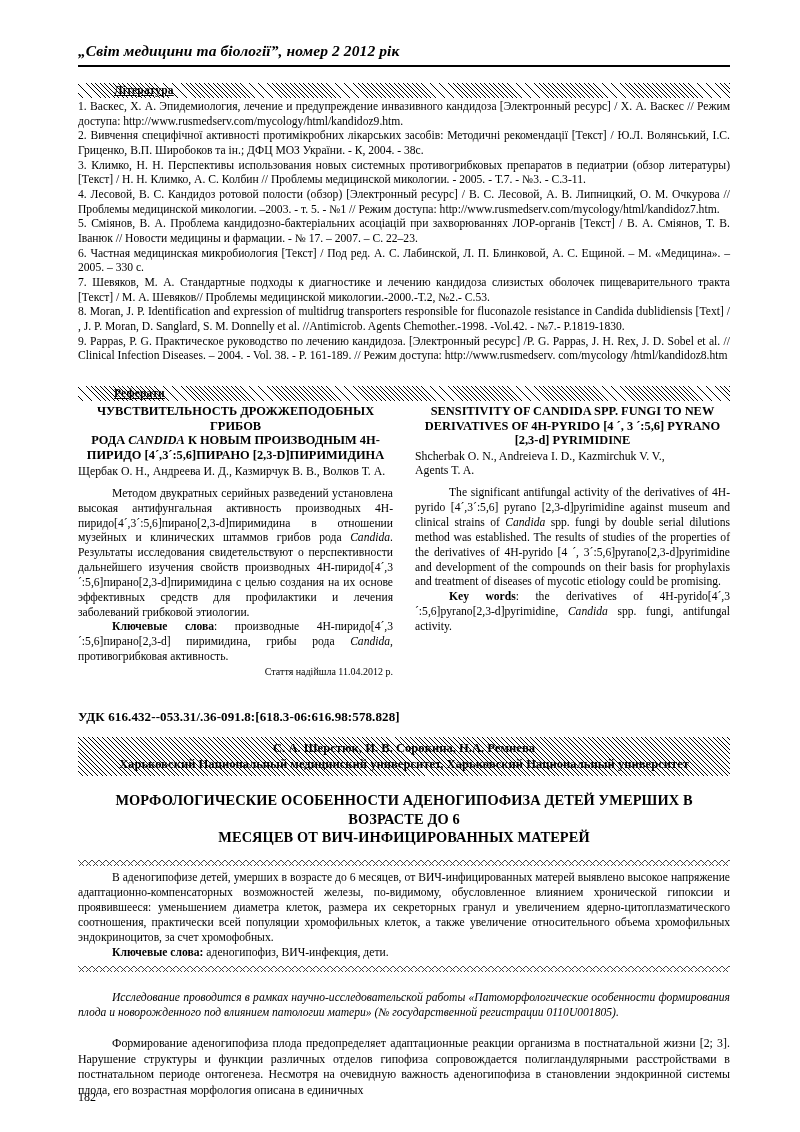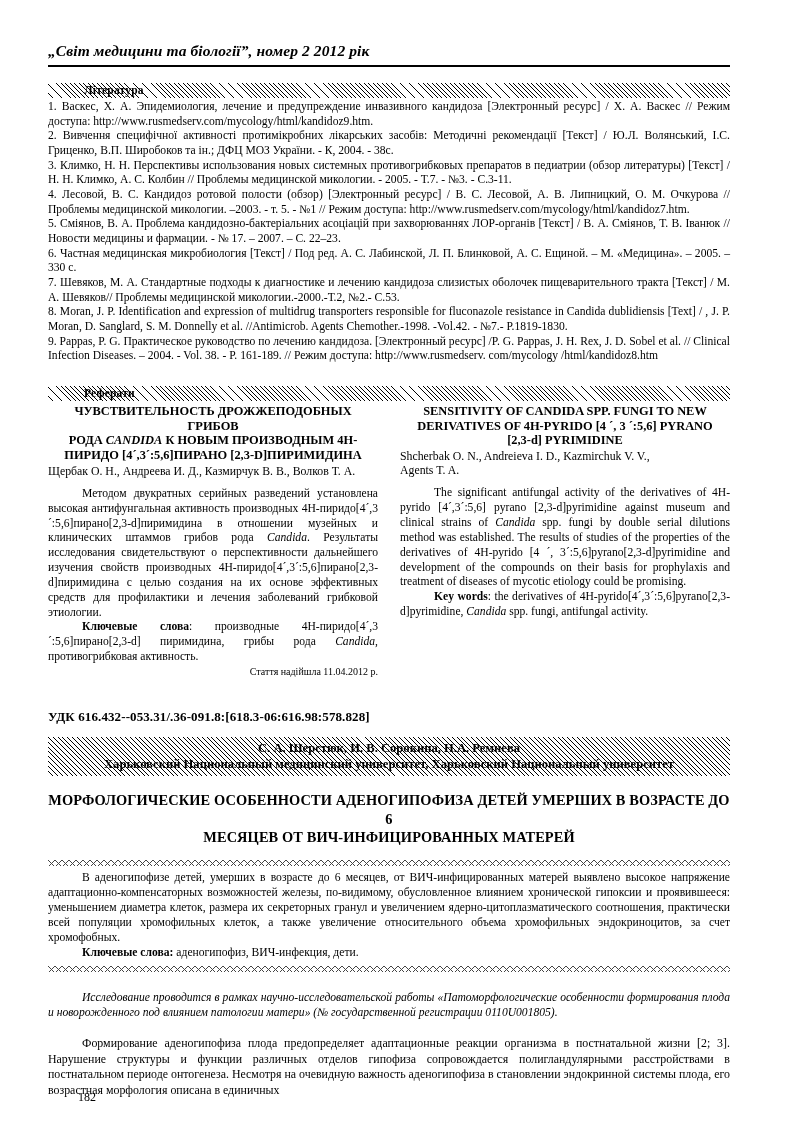--- a/index.html
+++ b/index.html
@@ -14,21 +14,21 @@
     color: #000000;
     position: relative;
     overflow: hidden;
   }
   .page {
     position: absolute;
     left: 0; top: 0;
     width: 800px;
     height: 1132px;
     box-sizing: border-box;
-    padding: 42px 70px 0 48px;
+    padding: 42px 70px 0 78px;
   }
 
   
   .runhead {
     font-style: italic;
     font-weight: bold;
     font-size: 15.5px;
     letter-spacing: 0.1px;
     padding-bottom: 5px;
   }
@@ -51,20 +51,21 @@
   }
   .hatch-bar .lbl {
     position: absolute;
     left: 36px;
     top: 0;
     font-weight: bold;
     font-size: 11.5px;
     color: #000;
     background: transparent;
     letter-spacing: 0.2px;
+    text-decoration: underline;
   }
 
   
   .refs {
     font-size: 11.6px;
     line-height: 1.265;
     text-align: justify;
   }
   .refs p {
     margin: 0 0 0 0;

